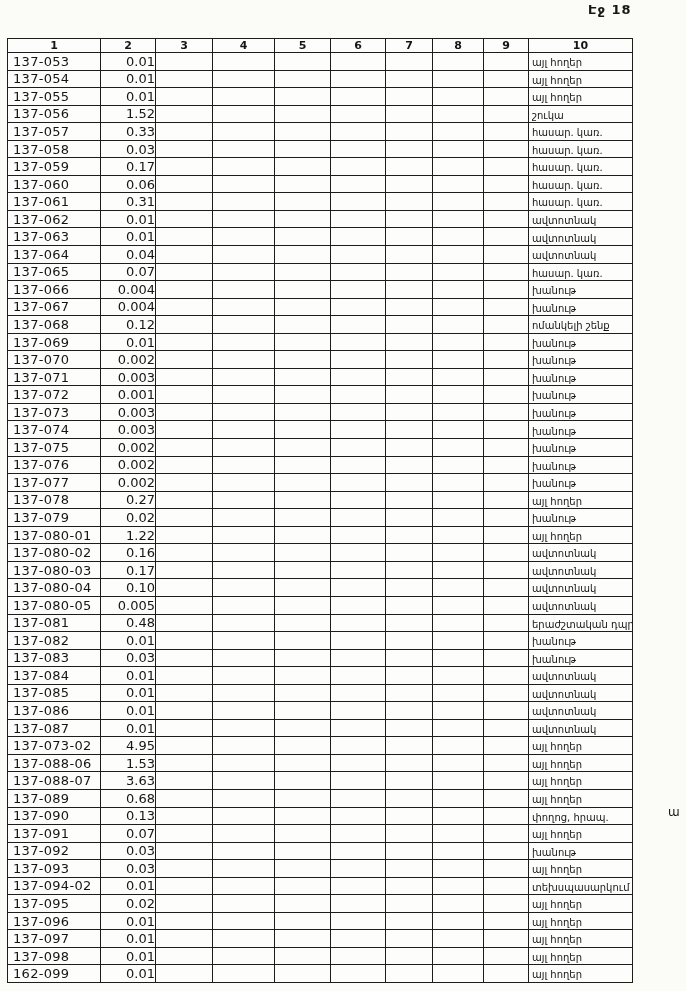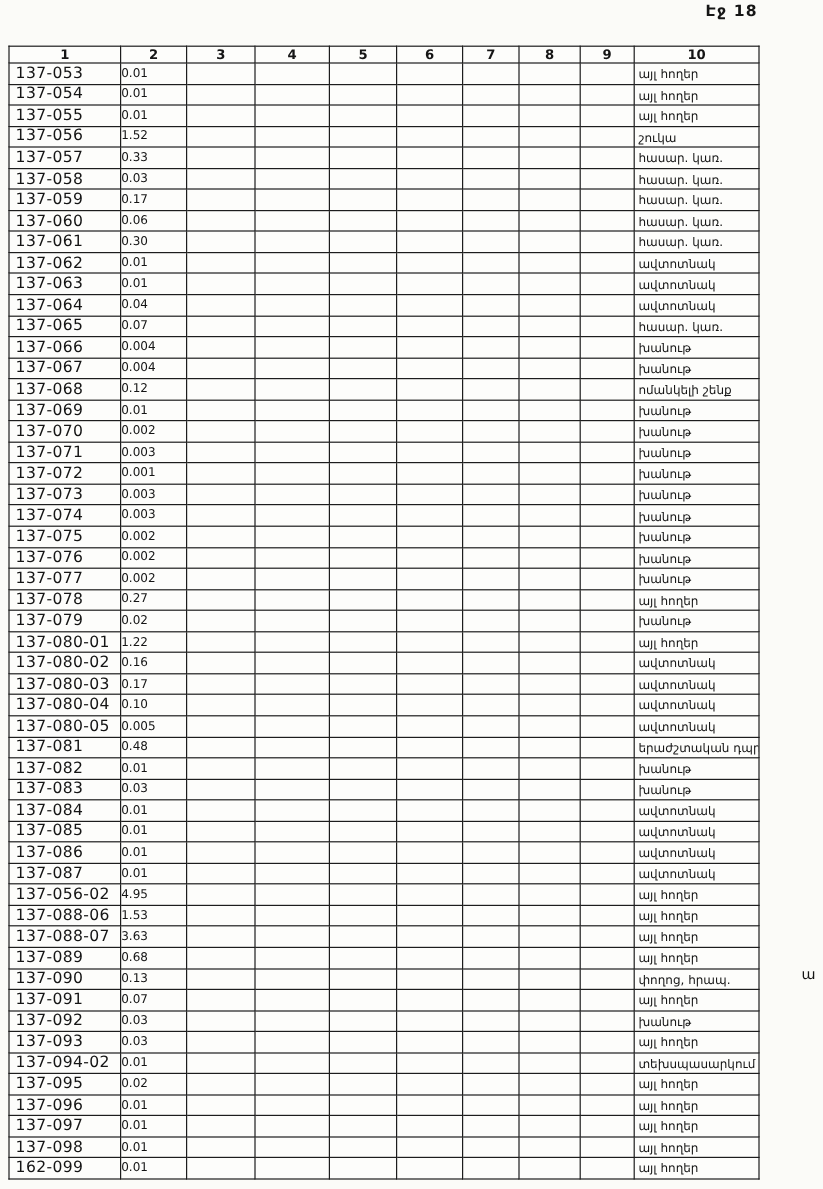--- a/index.html
+++ b/index.html
@@ -44,22 +44,22 @@
     vertical-align: middle;
   }
   tbody tr { height: 17.55px; }
   td.code {
     font-size: 13px;
     padding-left: 5px;
     vertical-align: middle;
     letter-spacing: 0.3px;
   }
   td.value {
-    font-size: 10px;
-    text-align: left;
+    font-size: 13px;
+    text-align: right;
     vertical-align: middle;
   }
   td.note {
     font-size: 10px;
     padding-left: 3px;
     padding-bottom: 1px;
     vertical-align: bottom;
     line-height: 1.05;
   }
   .margin-note {
@@ -193,21 +193,21 @@
         <td class="empty"></td>
         <td class="empty"></td>
         <td class="empty"></td>
         <td class="empty"></td>
         <td class="empty"></td>
         <td class="empty"></td>
         <td class="note">հասար. կառ.</td>
       </tr>
       <tr>
         <td class="code">137-061</td>
-        <td class="value">0.30</td>
+        <td class="value">0.31</td>
         <td class="empty"></td>
         <td class="empty"></td>
         <td class="empty"></td>
         <td class="empty"></td>
         <td class="empty"></td>
         <td class="empty"></td>
         <td class="empty"></td>
         <td class="note">հասար. կառ.</td>
       </tr>
       <tr>
@@ -564,21 +564,21 @@
         <td class="empty"></td>
         <td class="empty"></td>
         <td class="empty"></td>
         <td class="empty"></td>
         <td class="empty"></td>
         <td class="empty"></td>
         <td class="empty"></td>
         <td class="note">ավտոտնակ</td>
       </tr>
       <tr>
-        <td class="code">137-056-02</td>
+        <td class="code">137-073-02</td>
         <td class="value">4.95</td>
         <td class="empty"></td>
         <td class="empty"></td>
         <td class="empty"></td>
         <td class="empty"></td>
         <td class="empty"></td>
         <td class="empty"></td>
         <td class="empty"></td>
         <td class="note">այլ հողեր</td>
       </tr>

